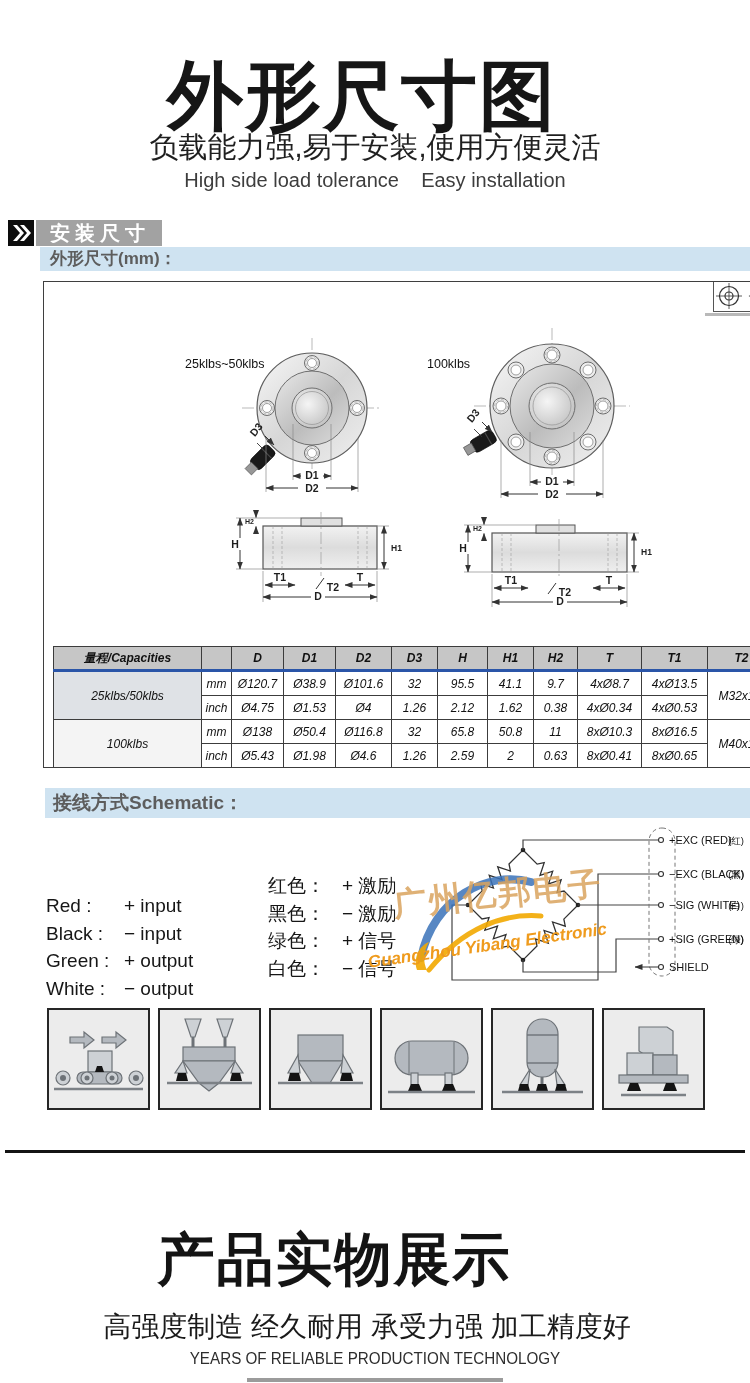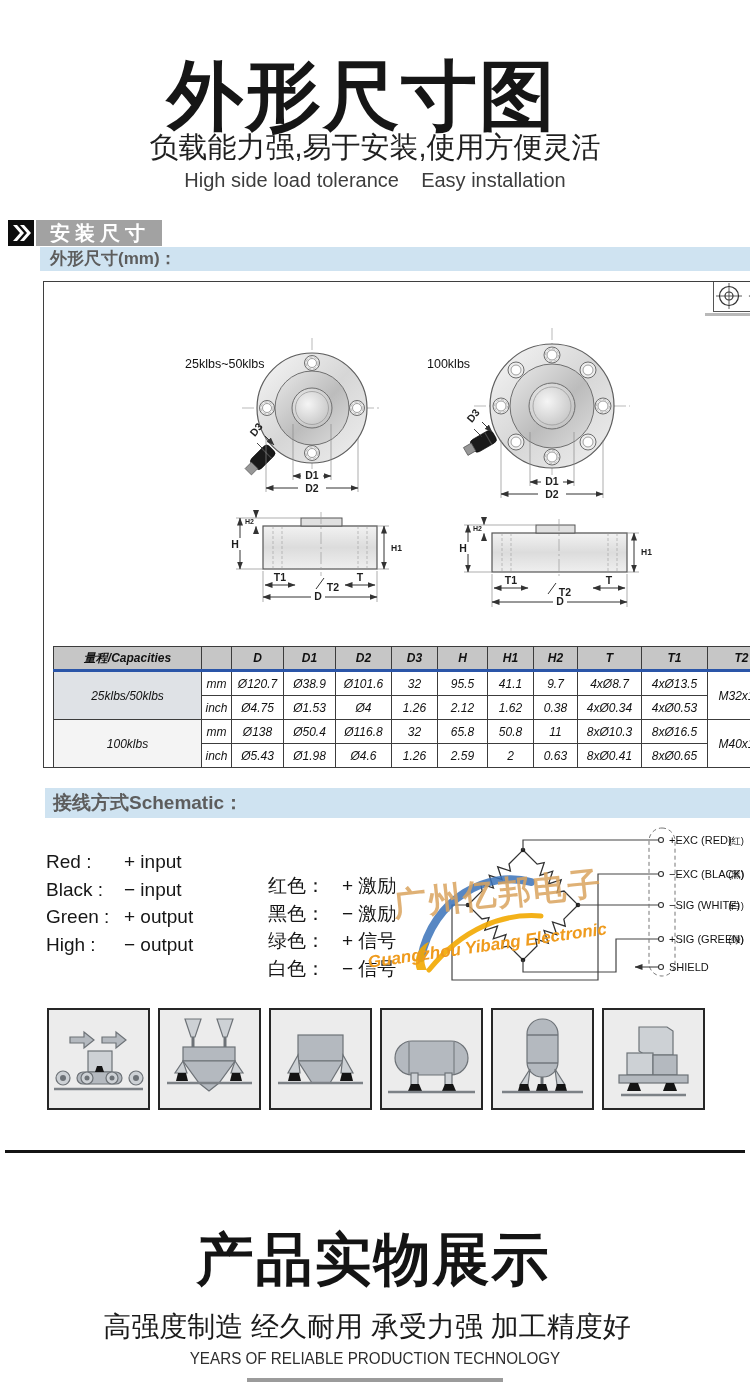--- a/index.html
+++ b/index.html
@@ -40,39 +40,39 @@
   .spec th,.spec td{border:1px solid #3c3c3c;text-align:center;padding:0;overflow:hidden;white-space:nowrap;}
   .spec th{background:#c6c6c6;height:22px;font-weight:600;border-bottom:3px solid #2a55a8;}
   .spec td{height:23px;background:#fff;}
   .spec td.cap1{background:#dfe2e6;}
   .spec td.cap2{background:#f4f4f4;}
   
   .leg-row{height:27.5px;line-height:27.5px;font-size:19px;color:#161616;white-space:nowrap;}
   .leg-name{display:inline-block;}
   .en-col{left:46px;top:848px;}
   .cn-col{left:268px;top:872px;}
-  .en-col .leg-name{width:78px;}
+  .en-col .leg-name{width:78px;margin-top:44px;}
   .cn-col .leg-name{width:74px;}
   .blab{font:11px "Liberation Sans",sans-serif;fill:#111;}
   .bcn{font:9.5px "Liberation Sans",sans-serif;fill:#111;text-anchor:end;}
   .wm2-cn{position:absolute;left:78px;top:16px;font-size:33px;font-weight:900;letter-spacing:2px;
           color:rgba(217,163,94,0.85);transform:rotate(-6deg);white-space:nowrap;}
   .wm2-en{position:absolute;left:52px;top:80px;font-size:17px;font-weight:700;font-style:italic;
           color:#ef9b1d;transform:rotate(-8deg);white-space:nowrap;}
   
   .apps{left:47px;top:1008px;display:flex;gap:8px;}
   .app-box{width:103px;height:102px;border:2.5px solid #262626;background:#ececec;box-sizing:border-box;
            display:flex;align-items:center;justify-content:center;}
   .ic{stroke:#6d7277;fill:#b4b9bf;stroke-width:1.2;}
   .ic2{stroke:#6d7277;fill:#cdd1d5;stroke-width:1.2;}
   .foot{fill:#141414;}
   .gline{stroke:#7c8186;stroke-width:2.5;}
   
   .divider{left:5px;top:1150px;width:740px;height:3px;background:#141414;}
-  .foot-title{left:0;top:1222px;width:669px;text-align:center;font-size:57px;font-weight:900;letter-spacing:2px;color:#141414;padding-left:39px;}
+  .foot-title{left:0;top:1222px;width:669px;text-align:center;font-size:57px;font-weight:900;letter-spacing:2px;color:#141414;}
   .foot-sub{left:0;top:1308px;width:734px;text-align:center;font-size:28px;color:#1a1a1a;}
   .foot-en{left:0;top:1350px;width:750px;text-align:center;font-size:16px;font-weight:500;color:#2e2e2e;transform:scaleX(.95);}
   .bottom-line{left:247px;top:1378px;width:256px;height:4px;background:#9b9b9b;}
 </style>
 </head>
 <body>
 
 <div class="page">
 
   <svg width="0" height="0" style="position:absolute">
@@ -404,21 +404,21 @@
       </tbody>
     </table>
   </div>
 
   <div class="abs bar bar2">接线方式Schematic：</div>
 
   <div class="abs en-col">
     <div class="leg-row"><span class="leg-name">Red :</span><span>+ input</span></div>
     <div class="leg-row"><span class="leg-name">Black :</span><span>− input</span></div>
     <div class="leg-row"><span class="leg-name">Green :</span><span>+ output</span></div>
-    <div class="leg-row"><span class="leg-name">High :</span><span>− output</span></div>
+    <div class="leg-row"><span class="leg-name">White :</span><span>− output</span></div>
   </div>
   <div class="abs cn-col">
     <div class="leg-row"><span class="leg-name">红色：</span><span>+ 激励</span></div>
     <div class="leg-row"><span class="leg-name">黑色：</span><span>− 激励</span></div>
     <div class="leg-row"><span class="leg-name">绿色：</span><span>+ 信号</span></div>
     <div class="leg-row"><span class="leg-name">白色：</span><span>− 信号</span></div>
   </div>
 
   <svg class="abs" style="left:428px;top:822px" width="318" height="168" viewBox="0 0 318 168">
     <g>

